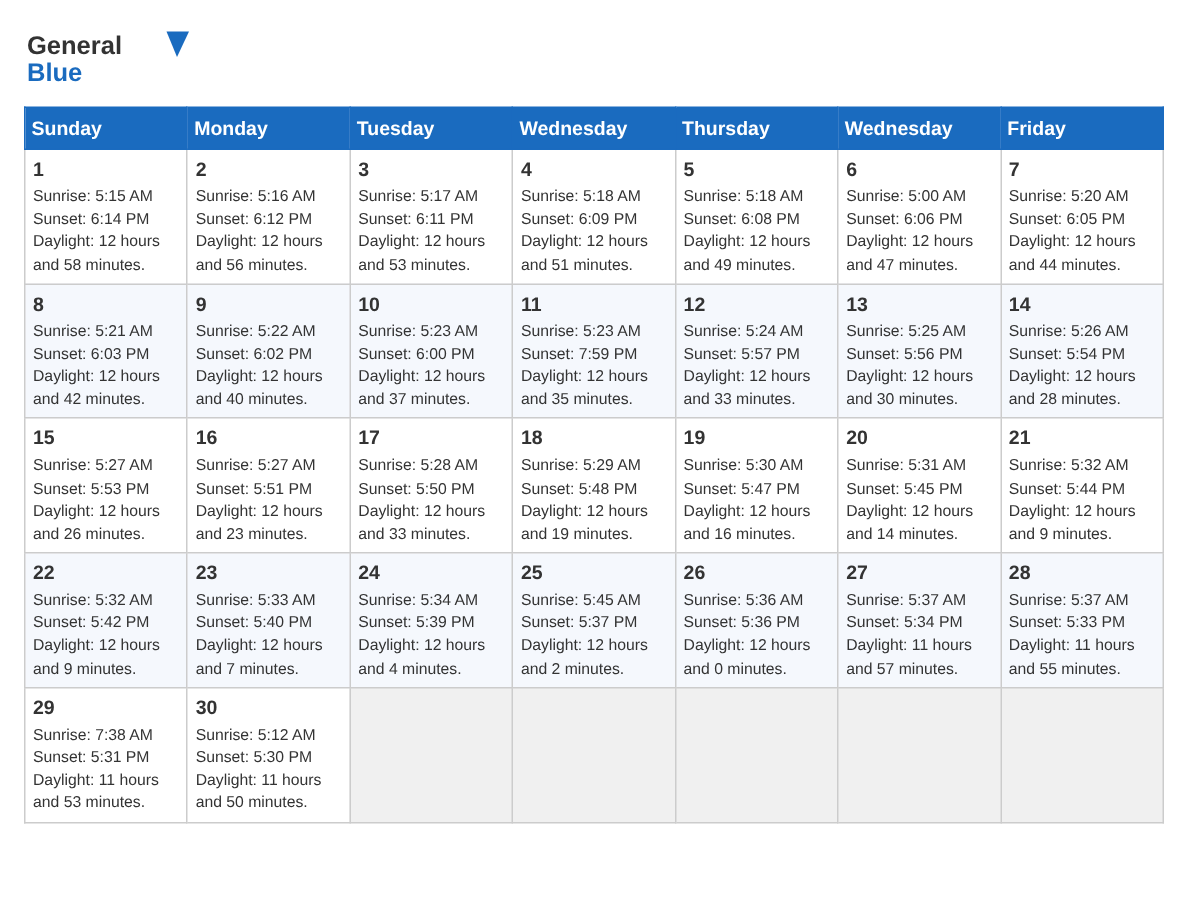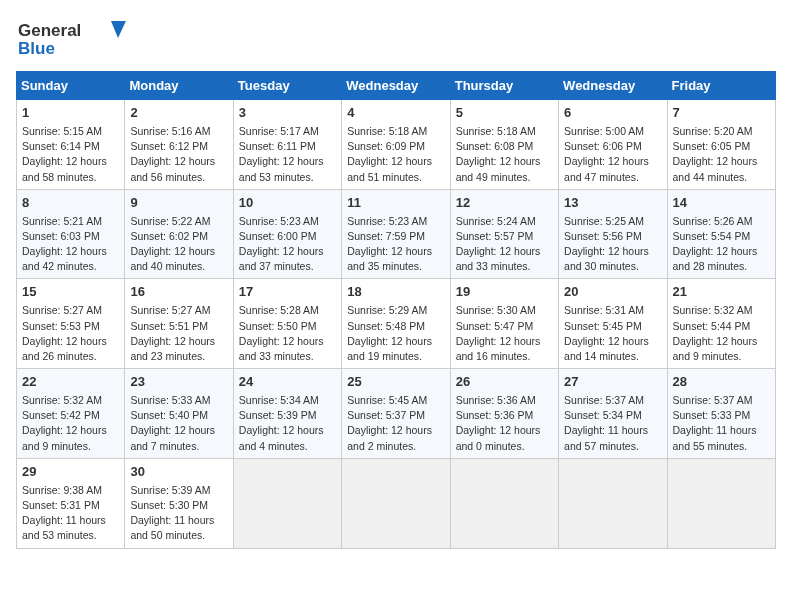--- a/index.html
+++ b/index.html
@@ -129,22 +129,22 @@
       <tr>
         <td><span class="day-num">22</span><span>Sunrise: 5:32 AM</span><br><span>Sunset: 5:42 PM</span><br><span>Daylight: 12 hours</span><br><span>and 9 minutes.</span></td>
         <td><span class="day-num">23</span><span>Sunrise: 5:33 AM</span><br><span>Sunset: 5:40 PM</span><br><span>Daylight: 12 hours</span><br><span>and 7 minutes.</span></td>
         <td><span class="day-num">24</span><span>Sunrise: 5:34 AM</span><br><span>Sunset: 5:39 PM</span><br><span>Daylight: 12 hours</span><br><span>and 4 minutes.</span></td>
         <td><span class="day-num">25</span><span>Sunrise: 5:45 AM</span><br><span>Sunset: 5:37 PM</span><br><span>Daylight: 12 hours</span><br><span>and 2 minutes.</span></td>
         <td><span class="day-num">26</span><span>Sunrise: 5:36 AM</span><br><span>Sunset: 5:36 PM</span><br><span>Daylight: 12 hours</span><br><span>and 0 minutes.</span></td>
         <td><span class="day-num">27</span><span>Sunrise: 5:37 AM</span><br><span>Sunset: 5:34 PM</span><br><span>Daylight: 11 hours</span><br><span>and 57 minutes.</span></td>
         <td><span class="day-num">28</span><span>Sunrise: 5:37 AM</span><br><span>Sunset: 5:33 PM</span><br><span>Daylight: 11 hours</span><br><span>and 55 minutes.</span></td>
       </tr>
       <tr>
-        <td><span class="day-num">29</span><span>Sunrise: 9:38 AM</span><br><span>Sunset: 5:31 PM</span><br><span>Daylight: 11 hours</span><br><span>and 53 minutes.</span></td>
-        <td><span class="day-num">30</span><span>Sunrise: 5:39 AM</span><br><span>Sunset: 5:30 PM</span><br><span>Daylight: 11 hours</span><br><span>and 50 minutes.</span></td>
+        <td><span class="day-num">29</span><span>Sunrise: 7:38 AM</span><br><span>Sunset: 5:31 PM</span><br><span>Daylight: 11 hours</span><br><span>and 53 minutes.</span></td>
+        <td><span class="day-num">30</span><span>Sunrise: 5:12 AM</span><br><span>Sunset: 5:30 PM</span><br><span>Daylight: 11 hours</span><br><span>and 50 minutes.</span></td>
         <td class="empty"></td>
         <td class="empty"></td>
         <td class="empty"></td>
         <td class="empty"></td>
         <td class="empty"></td>
       </tr>
     </tbody>
 </table>
 
 </body></html>

